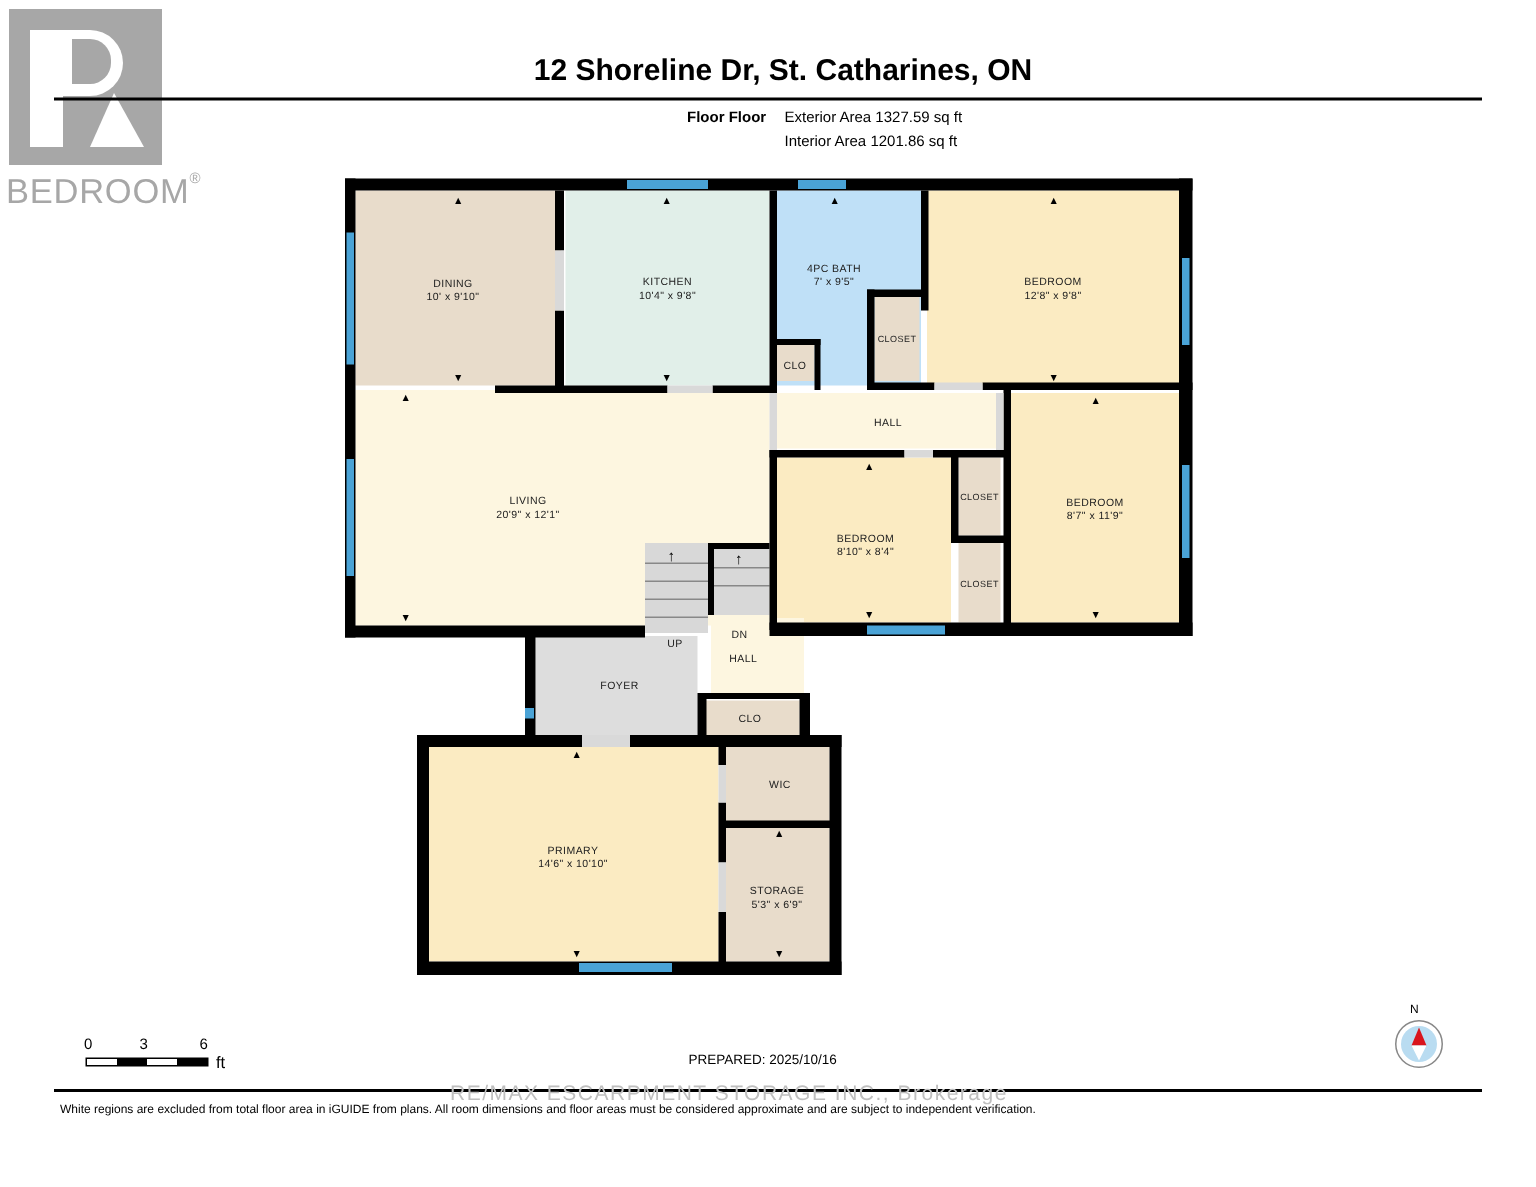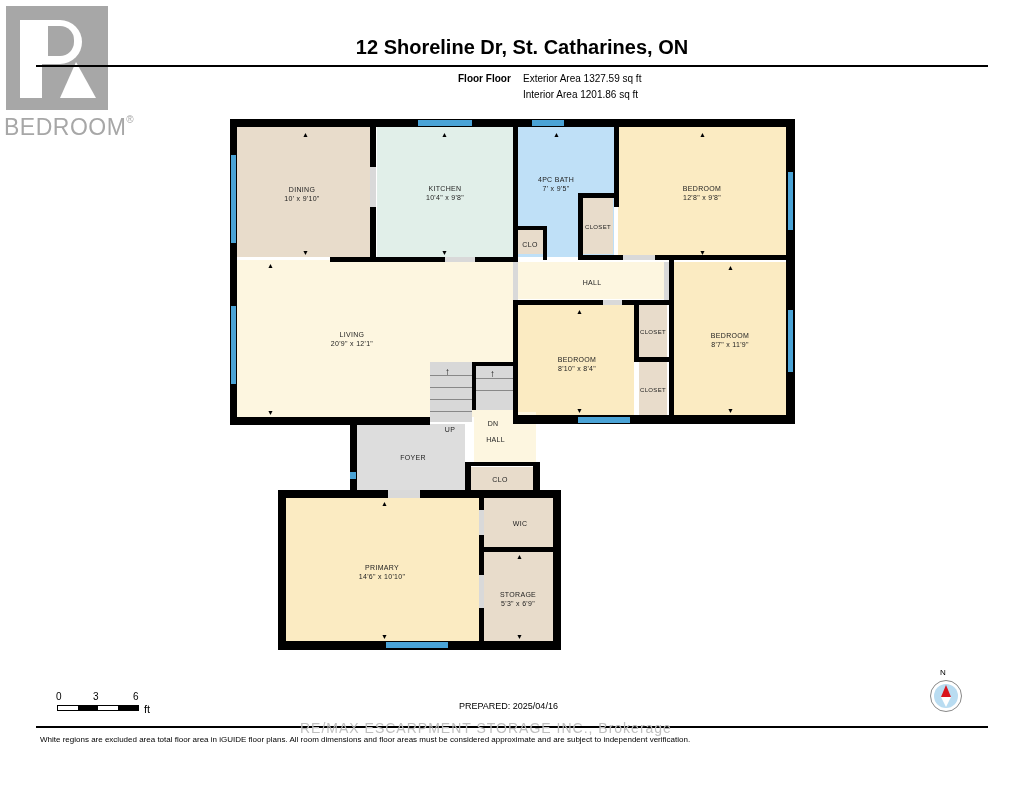--- a/index.html
+++ b/index.html
@@ -227,21 +227,21 @@
   <span style="position:absolute;left:37px;">3</span>
   <span style="position:absolute;left:77px;">6</span>
 </div>
 <div class="abs scale-bar">
   <div class="scale-seg" style="background:#fff;"></div>
   <div class="scale-seg" style="background:#000;"></div>
   <div class="scale-seg" style="background:#fff;"></div>
   <div class="scale-seg" style="background:#000;"></div>
 </div>
 <div class="abs scale-ft">ft</div>
-<div class="abs prepared">PREPARED: 2025/04/16</div>
+<div class="abs prepared">PREPARED: 2025/10/16</div>
 <div class="abs compass-n">N</div>
 <div class="abs compass"></div>
 <div class="abs compass-inner"></div>
 <div class="abs compass-tri"></div>
 <div class="abs compass-tri2"></div>
 <div class="abs foot-rule"></div>
 <div class="abs watermark">RE/MAX ESCARPMENT STORAGE INC., Brokerage</div>
-<div class="abs disclaimer">White regions are excluded area total floor area in iGUIDE floor plans. All room dimensions and floor areas must be considered approximate and are subject to independent verification.</div>
+<div class="abs disclaimer">White regions are excluded from total floor area in iGUIDE from plans. All room dimensions and floor areas must be considered approximate and are subject to independent verification.</div>
 
 </body></html>

